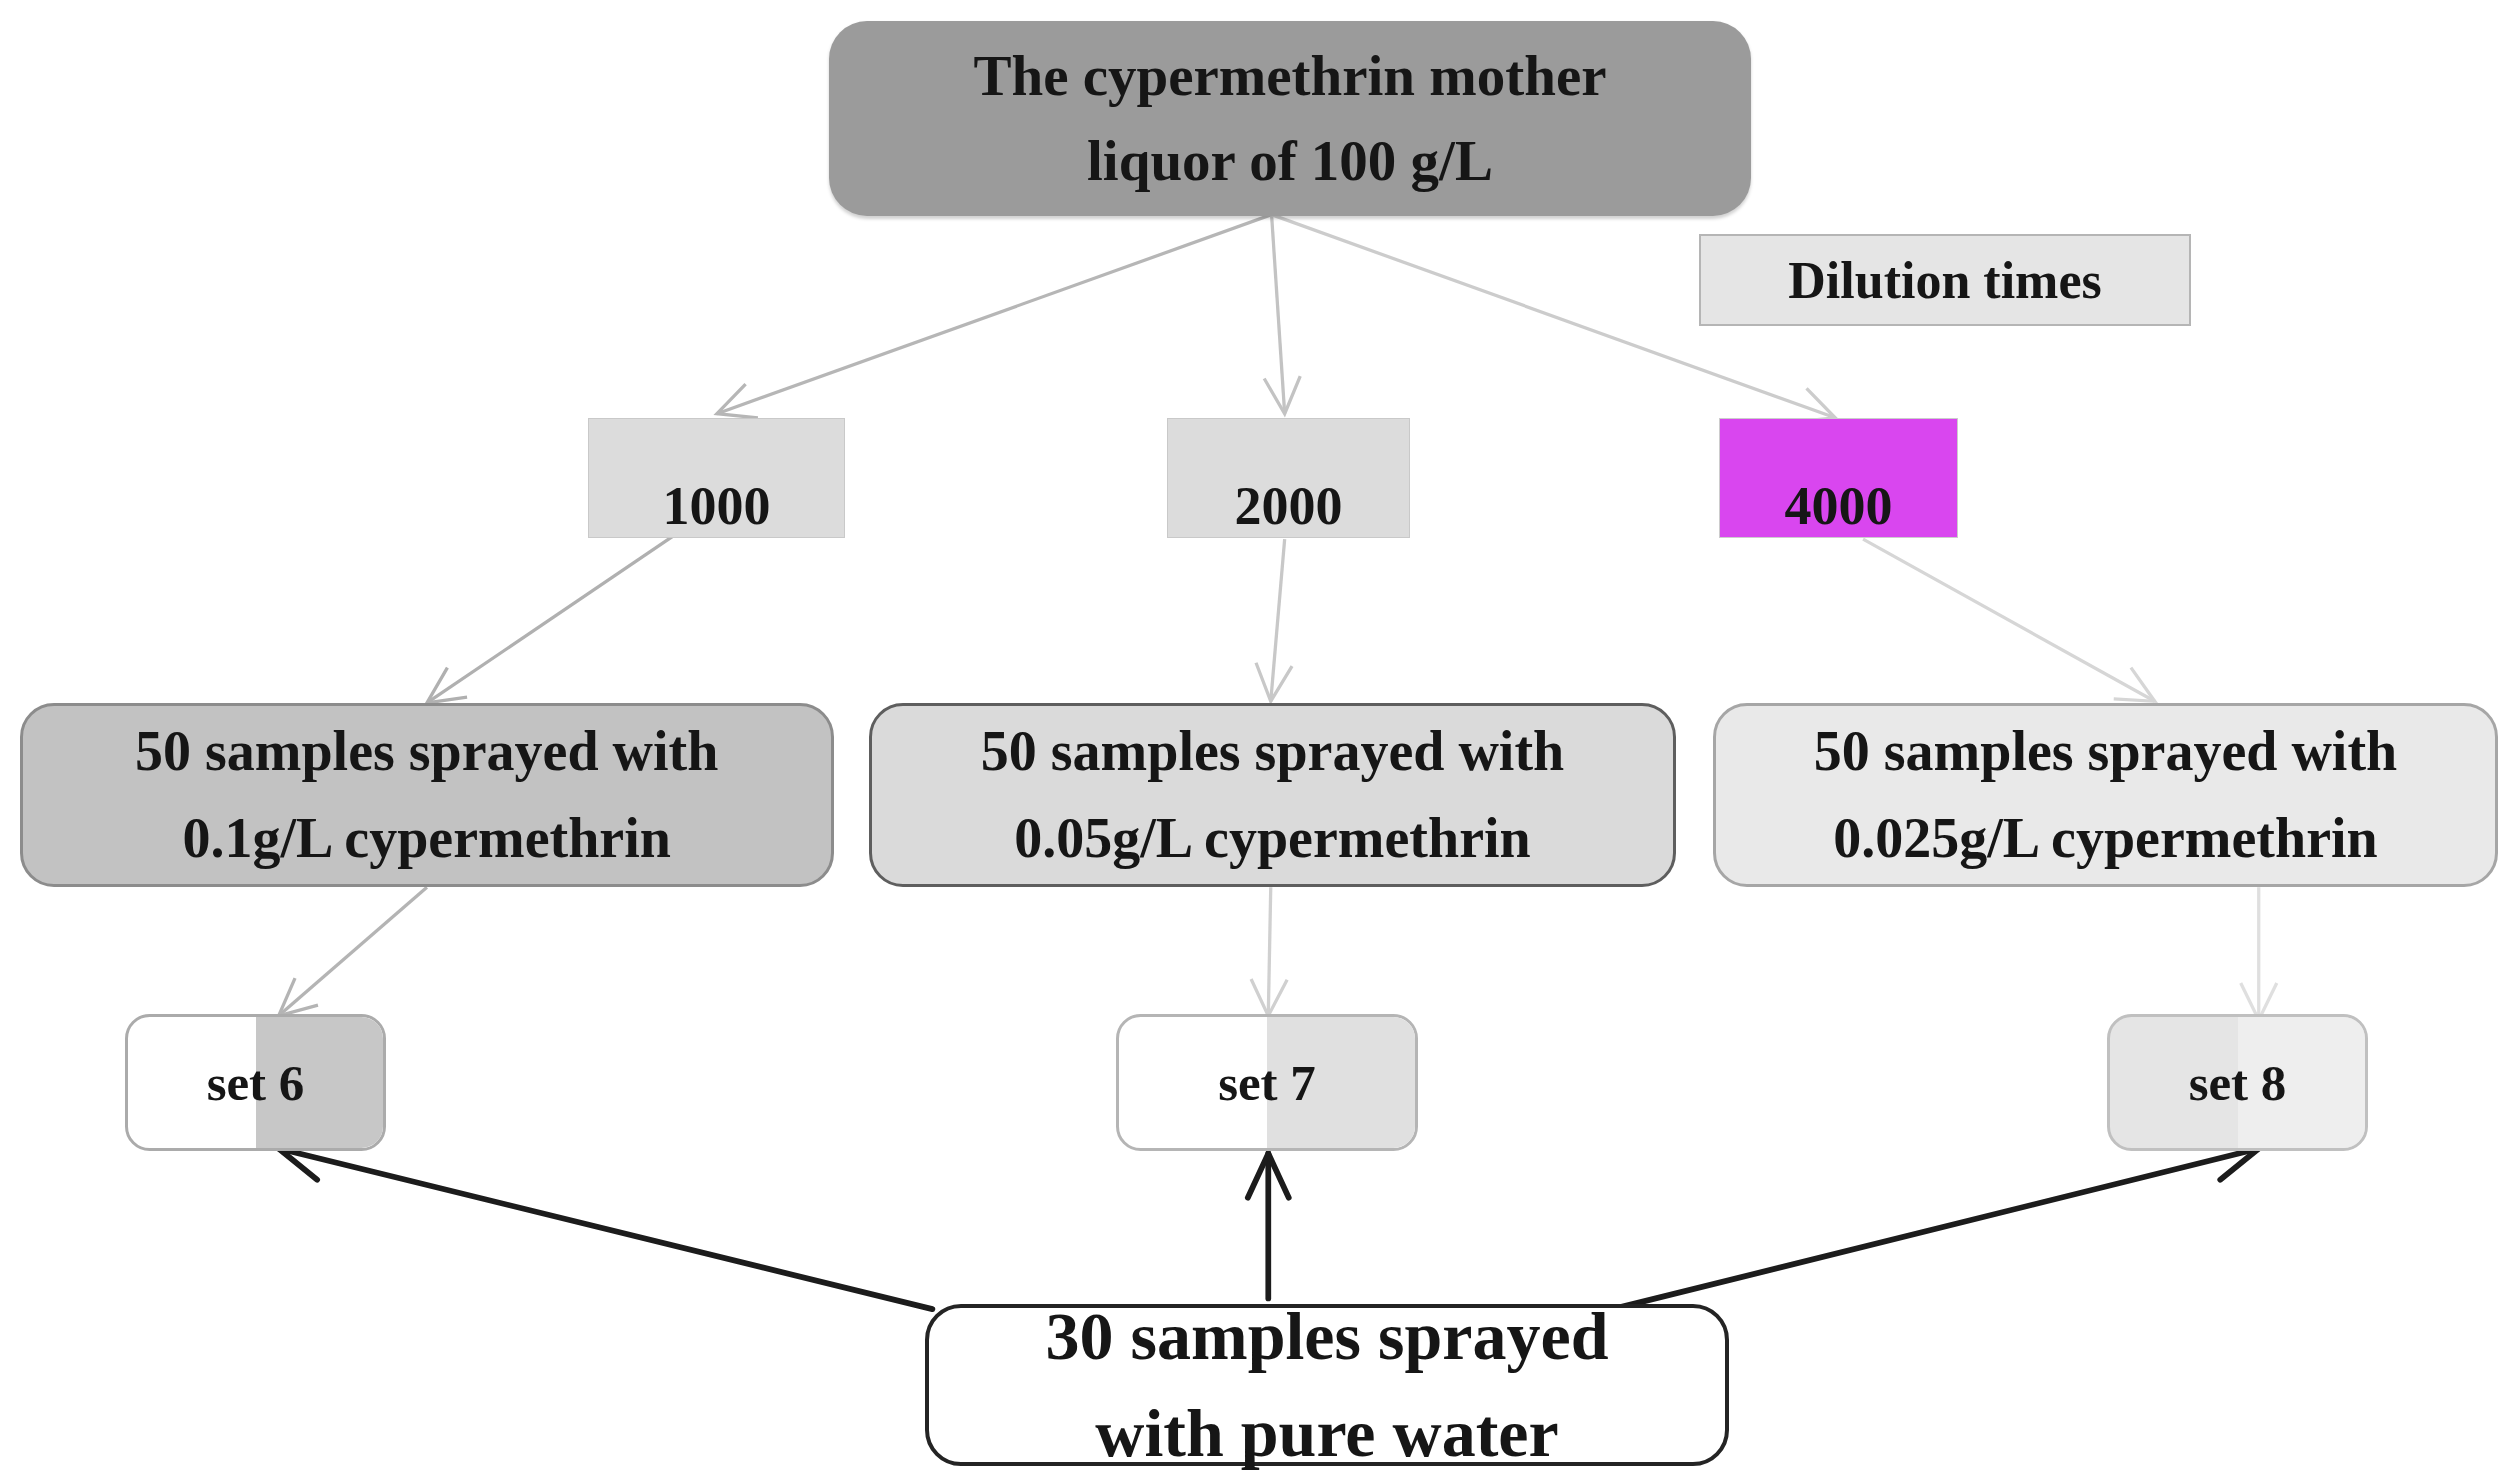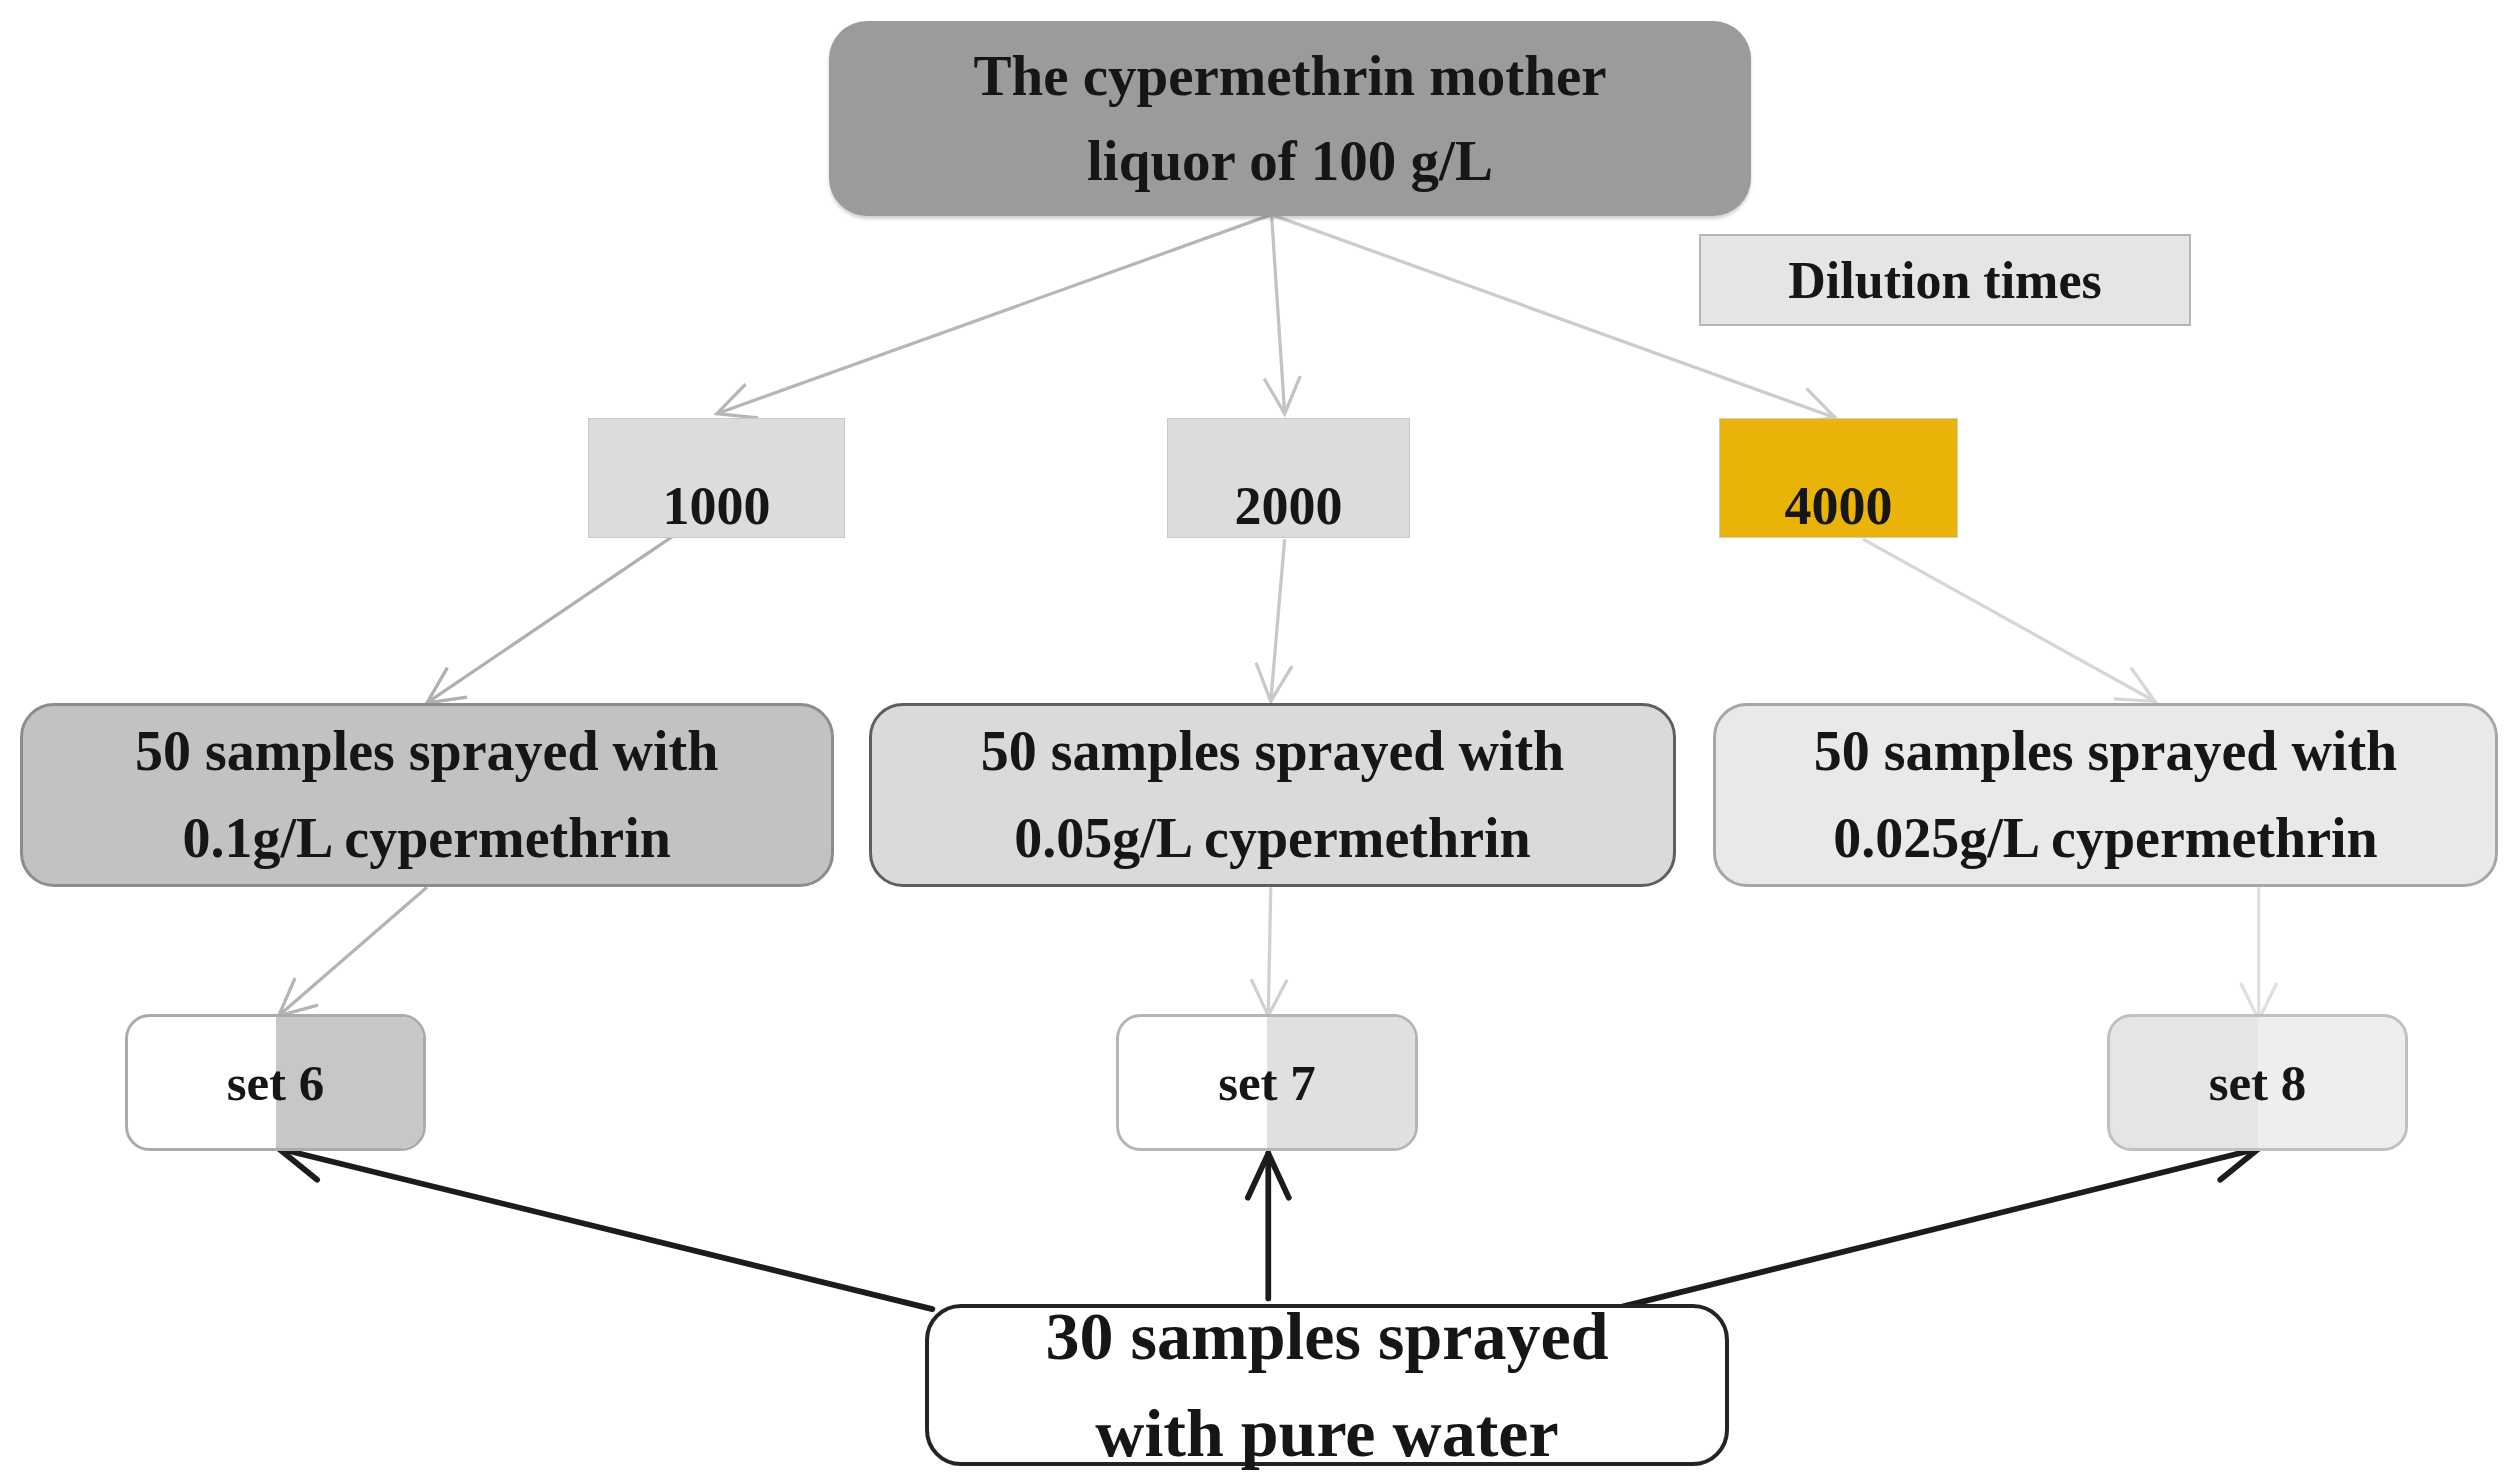--- a/index.html
+++ b/index.html
@@ -34,21 +34,21 @@
 
   .treatment-node {
     top:703px; height:184px; border:3.3px solid; border-radius:34px;
     font-size:56px; line-height:1.55;
   }
   .t0 { left:19.7px;   width:814px; }
   .t1 { left:869px; width:807px; }
   .t2 { left:1713px; width:785px; }
 
   .set-node {
-    top:1014px; width:301px; height:137px; border:3.3px solid; border-radius:24.6px;
+    top:1014px; width:261px; height:137px; border:3.3px solid; border-radius:24.6px;
     font-size:51px; overflow:hidden;
   }
   .s0 { left:125px; }
   .s1 { left:1116px; width:302px; }
   .s2 { left:2107px; }
   .set-node .half { position:absolute; top:0; right:0; bottom:0; width:50%; }
   .set-node .set-label { position:relative; z-index:1; }
 
   .control-node {
     left:925px; top:1304px; width:804px; height:162px;
@@ -128,21 +128,21 @@
   <div class="box dilution-label" style="background-color: #e5e5e5; border-color: rgb(181, 181, 181); text-align: right;">
     <span>Dilution times</span>
   </div>
 
   <div class="box dilution-node d0" style="background-color: rgb(220, 220, 220); border-color: rgb(201, 201, 201);">
     <span>1000</span>
   </div>
   <div class="box dilution-node d1" style="background-color: rgb(220, 220, 220); border-color: rgb(201, 201, 201);">
     <span>2000</span>
   </div>
-  <div class="box dilution-node d2" style="background-color: #eab308; border-color: rgb(204, 204, 204);">
+  <div class="box dilution-node d2" style="background-color: #d946ef; border-color: rgb(204, 204, 204);">
     <span>4000</span>
   </div>
 
   <div class="box treatment-node t0" style="background-color: rgb(194, 194, 194); border-color: rgb(140, 140, 140);">
     <span>50 samples sprayed with</span>
     <span>0.1g/L cypermethrin</span>
   </div>
   <div class="box treatment-node t1" style="background-color: rgb(218, 218, 218); border-color: rgb(94, 94, 94);">
     <span>50 samples sprayed with</span>
     <span>0.05g/L cypermethrin</span>

